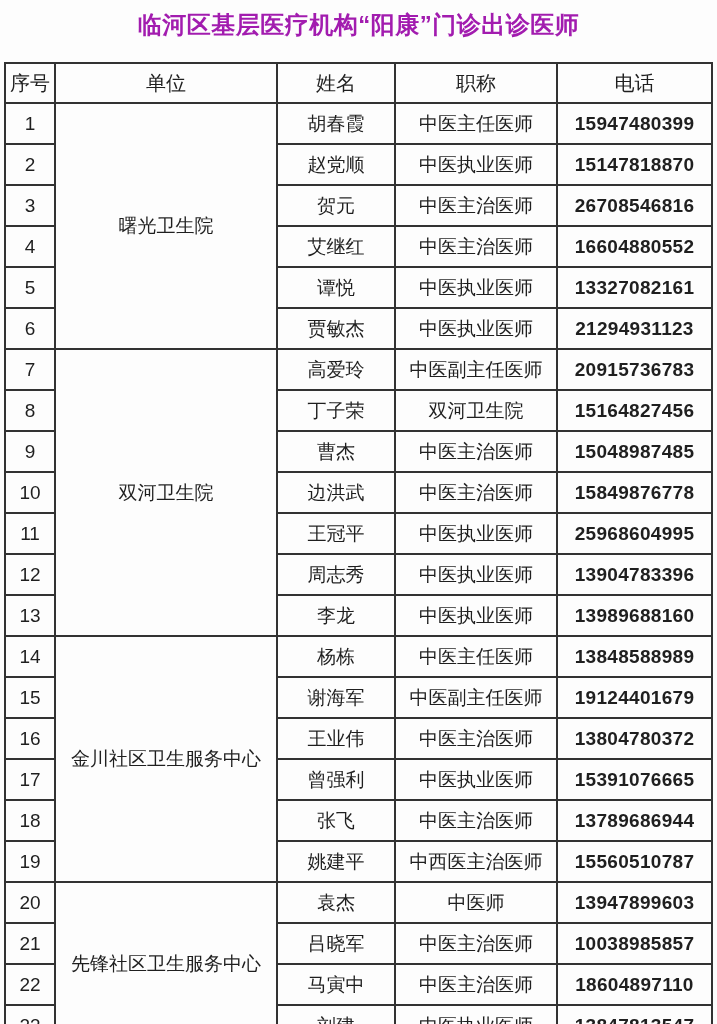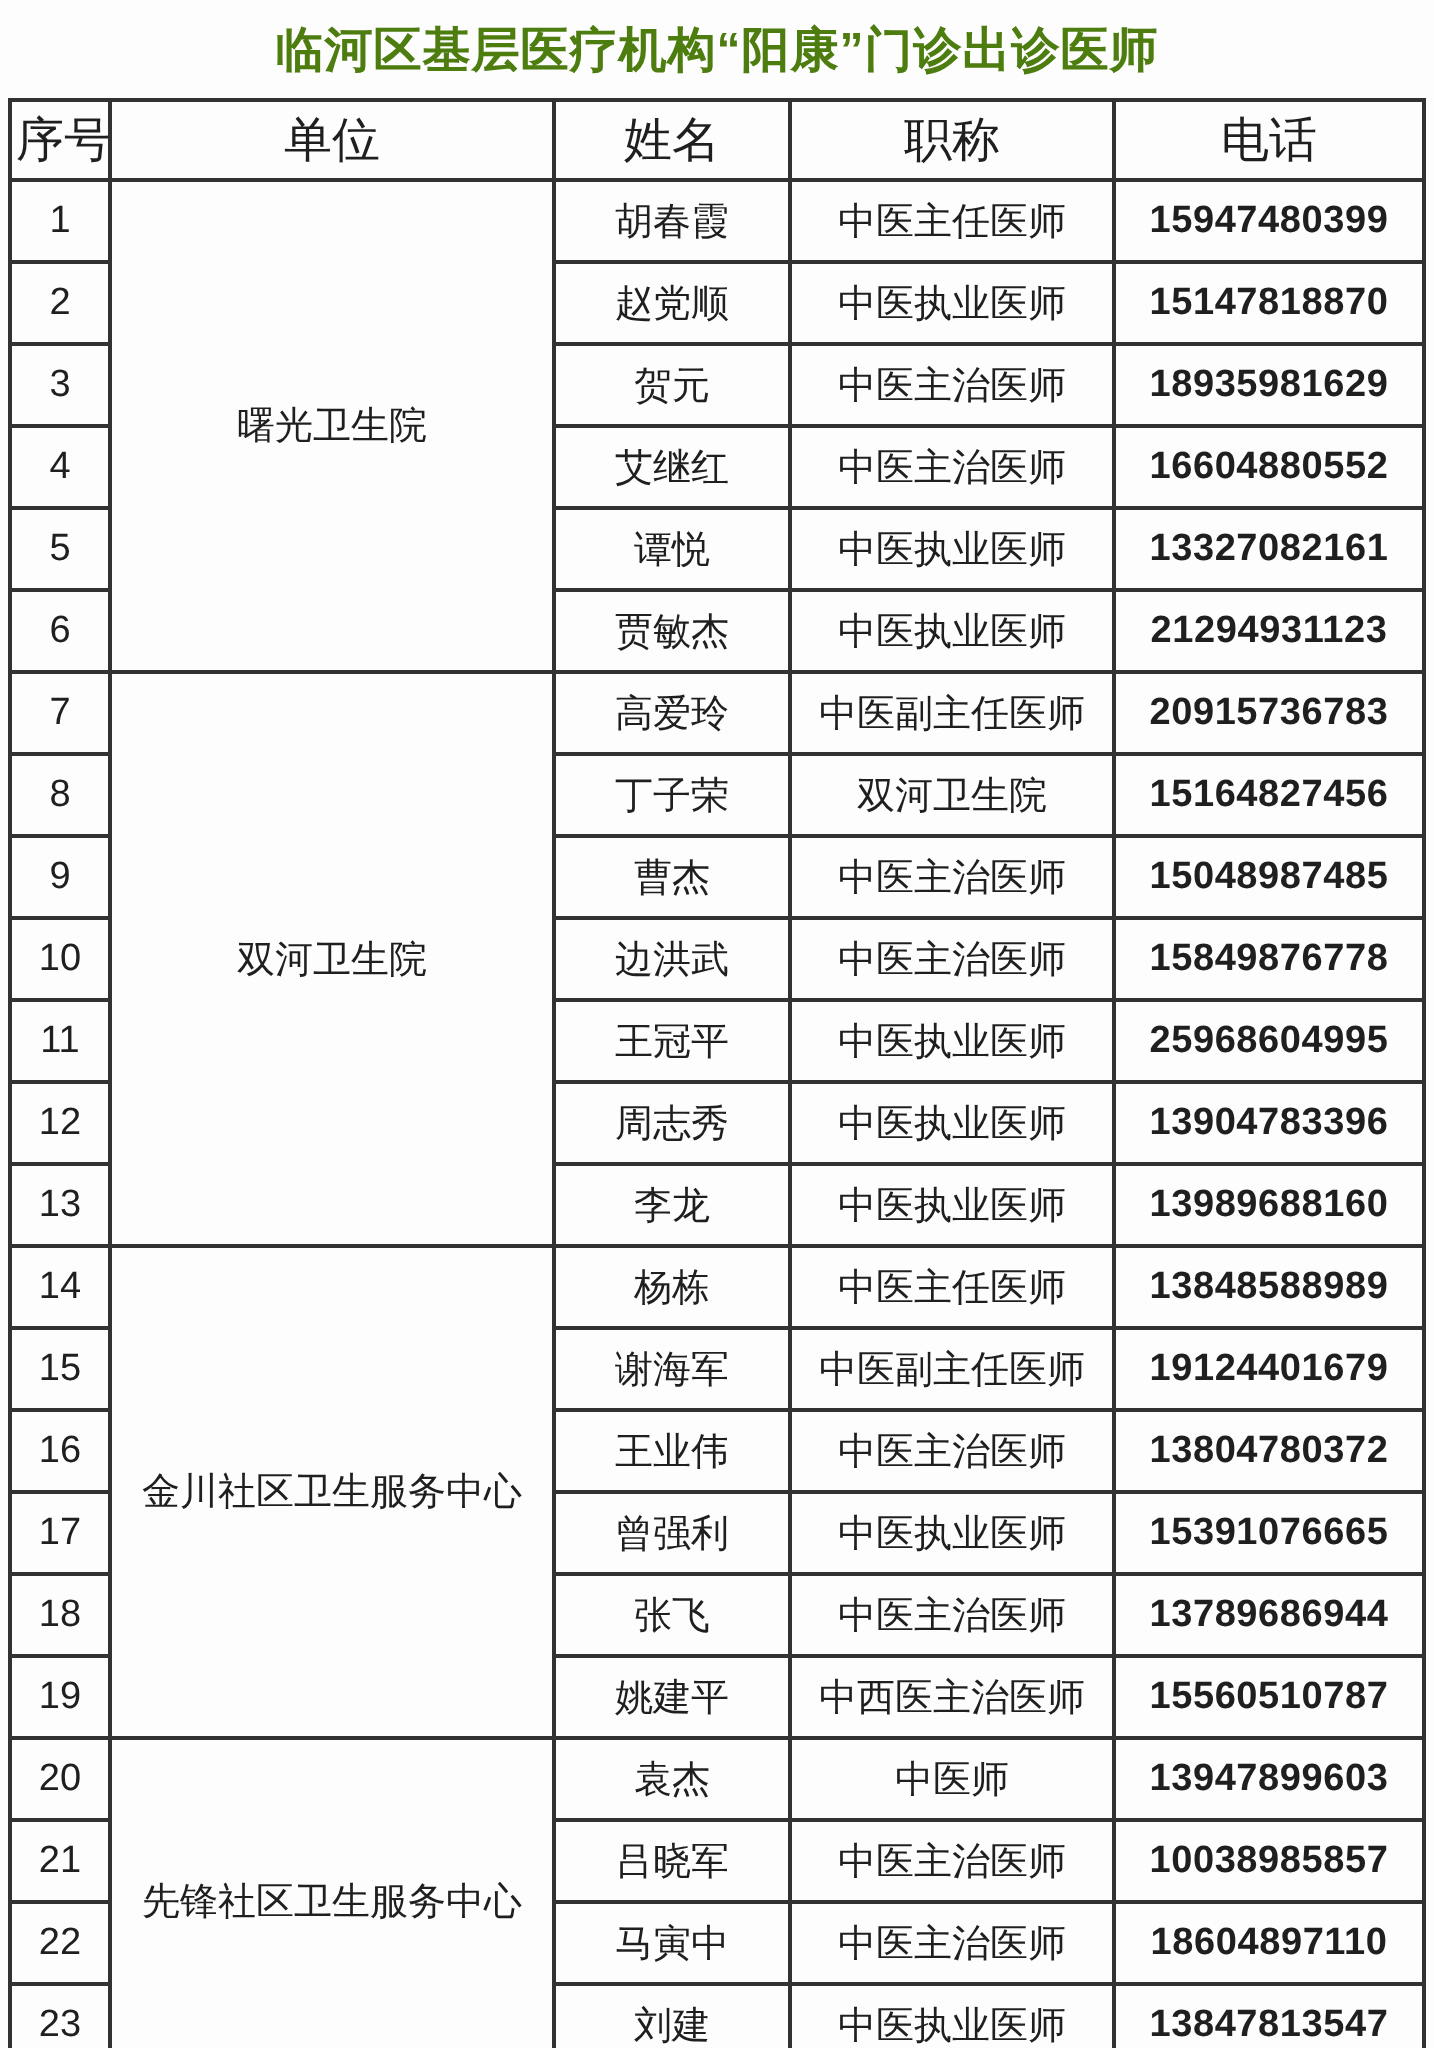--- a/index.html
+++ b/index.html
@@ -10,46 +10,46 @@
   }
   .page {
     width: 717px;
     height: 1024px;
     background: #fdfdfd;
     box-sizing: border-box;
     overflow: hidden;
   }
   .title {
     margin: 0;
-    padding: 9px 0 8px 0;
+    padding: 9px 0 21px 0;
     text-align: center;
     font-size: 24px;
     font-weight: bold;
-    color: #4d7c0f;
+    color: #a21caf;
     letter-spacing: 0.5px;
   }
   table.doctor-table {
     width: 707px;
     margin: 0 auto;
     border-collapse: collapse;
     table-layout: fixed;
     color: #1f1f1f;
   }
   table.doctor-table th,
   table.doctor-table td {
     border: 2px solid #323232;
     text-align: center;
     vertical-align: middle;
     padding: 0 2px;
     overflow: hidden;
     white-space: nowrap;
   }
   table.doctor-table th {
     height: 38px;
-    font-size: 24px;
+    font-size: 20px;
     font-weight: normal;
   }
   table.doctor-table td {
     height: 39px;
     font-size: 19px;
   }
   td[data-name="row-number"] { font-size: 19px; }
   td[data-name="unit-cell"]  { font-size: 19px; }
   td[data-name="doctor-phone"] { font-size: 19px; letter-spacing: 0.3px; font-weight: bold; }
   col.c-no    { width: 50px; }
@@ -92,21 +92,21 @@
         <tr data-name="table-row">
           <td data-name="row-number">2</td>
           <td data-name="doctor-name">赵党顺</td>
           <td data-name="doctor-title">中医执业医师</td>
           <td data-name="doctor-phone">15147818870</td>
         </tr>
         <tr data-name="table-row">
           <td data-name="row-number">3</td>
           <td data-name="doctor-name">贺元</td>
           <td data-name="doctor-title">中医主治医师</td>
-          <td data-name="doctor-phone">18935981629</td>
+          <td data-name="doctor-phone">26708546816</td>
         </tr>
         <tr data-name="table-row">
           <td data-name="row-number">4</td>
           <td data-name="doctor-name">艾继红</td>
           <td data-name="doctor-title">中医主治医师</td>
           <td data-name="doctor-phone">16604880552</td>
         </tr>
         <tr data-name="table-row">
           <td data-name="row-number">5</td>
           <td data-name="doctor-name">谭悦</td>

